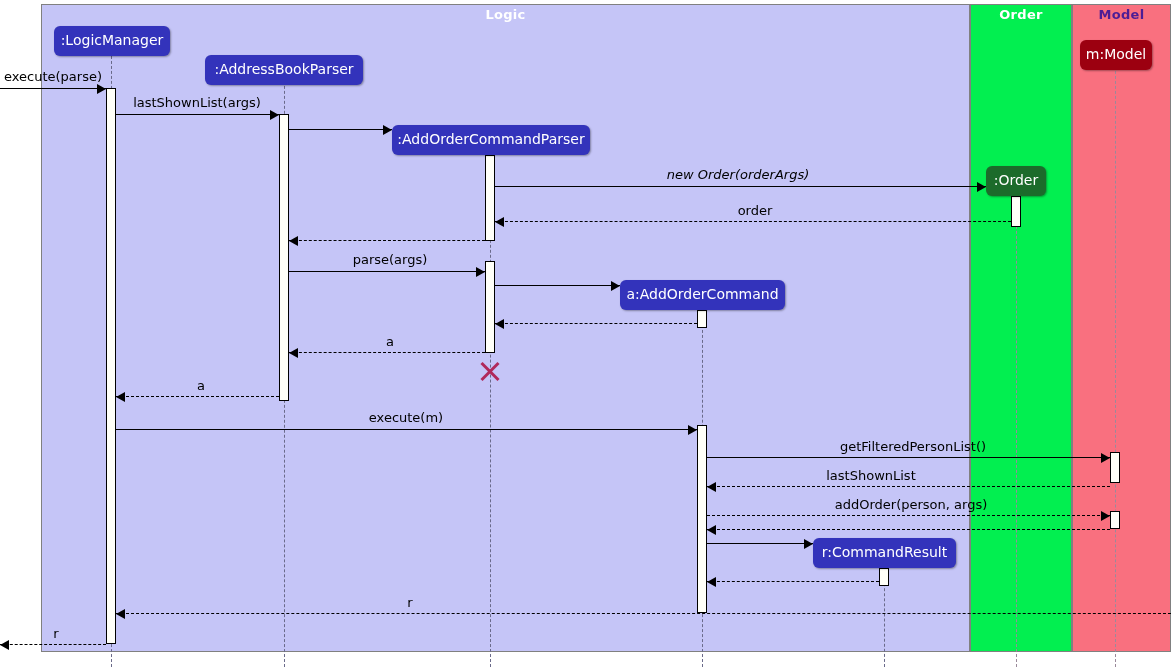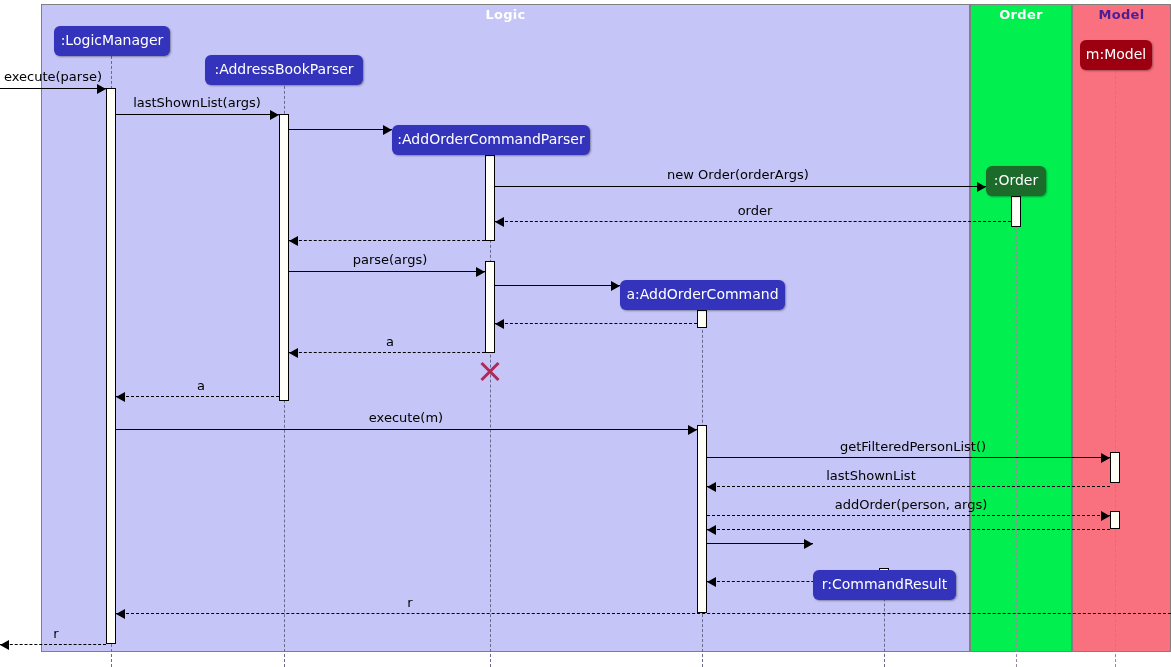--- a/index.html
+++ b/index.html
@@ -145,21 +145,21 @@
       <div class="msg-line" style="left: 0px; top: 88px; width: 106px;"></div>
       <div class="arrowhead right" style="top: 84px; left: 97px;"></div>
       <div class="msg-label" style="left: 53px; top: 69px;">execute(parse)</div>
       <div class="msg-line" style="left: 116px; top: 114px; width: 163px;"></div>
       <div class="arrowhead right" style="top: 110px; left: 270px;"></div>
       <div class="msg-label" style="left: 197px; top: 95px;">lastShownList(args)</div>
       <div class="msg-line" style="left: 289px; top: 129px; width: 103px;"></div>
       <div class="arrowhead right" style="top: 125px; left: 383px;"></div>
       <div class="msg-line" style="left: 495px; top: 186px; width: 491px;"></div>
       <div class="arrowhead right" style="top: 182px; left: 977px;"></div>
-      <div class="msg-label" style="left: 738px; top: 167px;">new Order(orderArgs)</div>
+      <div class="msg-label" style="left: 738px; top: 167px; font-style: italic;">new Order(orderArgs)</div>
       <div class="msg-line dotted" style="left: 495px; top: 221px; width: 516px;"></div>
       <div class="arrowhead left" style="top: 217px; left: 495px;"></div>
       <div class="msg-label" style="left: 755px; top: 203px;">order</div>
       <div class="msg-line dotted" style="left: 289px; top: 240px; width: 196px;"></div>
       <div class="arrowhead left" style="top: 236px; left: 289px;"></div>
       <div class="msg-line" style="left: 289px; top: 271px; width: 196px;"></div>
       <div class="arrowhead right" style="top: 267px; left: 476px;"></div>
       <div class="msg-label" style="left: 390px; top: 252px;">parse(args)</div>
       <div class="msg-line" style="left: 495px; top: 285px; width: 125px;"></div>
       <div class="arrowhead right" style="top: 281px; left: 611px;"></div>
@@ -208,21 +208,21 @@
       <div class="activation" style="left: 879px; top: 568px; height: 18px;"></div>
       <div class="activation" style="left: 1110px; top: 452px; height: 31px;"></div>
       <div class="activation" style="left: 1110px; top: 511px; height: 18px;"></div>
     </div>
 
   <div id="participants-layer">
       <div class="participant" style="left: 54px; top: 26px; width: 116px; background: rgb(51, 51, 187); color: rgb(255, 255, 255);">:LogicManager</div>
       <div class="participant" style="left: 205px; top: 26px; width: 158px; background: rgb(51, 51, 187); color: rgb(255, 255, 255); margin-top: 29px;">:AddressBookParser</div>
       <div class="participant" style="left: 392px; top: 125px; width: 198px; background: rgb(51, 51, 187); color: rgb(255, 255, 255);">:AddOrderCommandParser</div>
       <div class="participant" style="left: 620px; top: 280px; width: 165px; background: rgb(51, 51, 187); color: rgb(255, 255, 255);">a:AddOrderCommand</div>
-      <div class="participant" style="left: 813px; top: 538px; width: 143px; background: rgb(51, 51, 187); color: rgb(255, 255, 255); margin-top: 32px;">r:CommandResult</div>
+      <div class="participant" style="left: 813px; top: 538px; width: 143px; background: rgb(51, 51, 187); color: rgb(255, 255, 255);">r:CommandResult</div>
       <div class="participant" style="left: 986px; top: 166px; width: 60px; background: rgb(28, 107, 43); color: rgb(255, 255, 255);">:Order</div>
       <div class="participant" style="left: 1080px; top: 26px; width: 72px; background: rgb(156, 0, 16); color: rgb(255, 255, 255); margin-top: 14px;">m:Model</div>
     </div>
 
   <div id="destroy-layer">
       <div class="destroy" style="left: 479px; top: 359px;">
         <span class="a" style="background: rgb(176, 40, 90);"></span>
         <span class="b" style="background: rgb(176, 40, 90);"></span>
       </div>
     </div>

